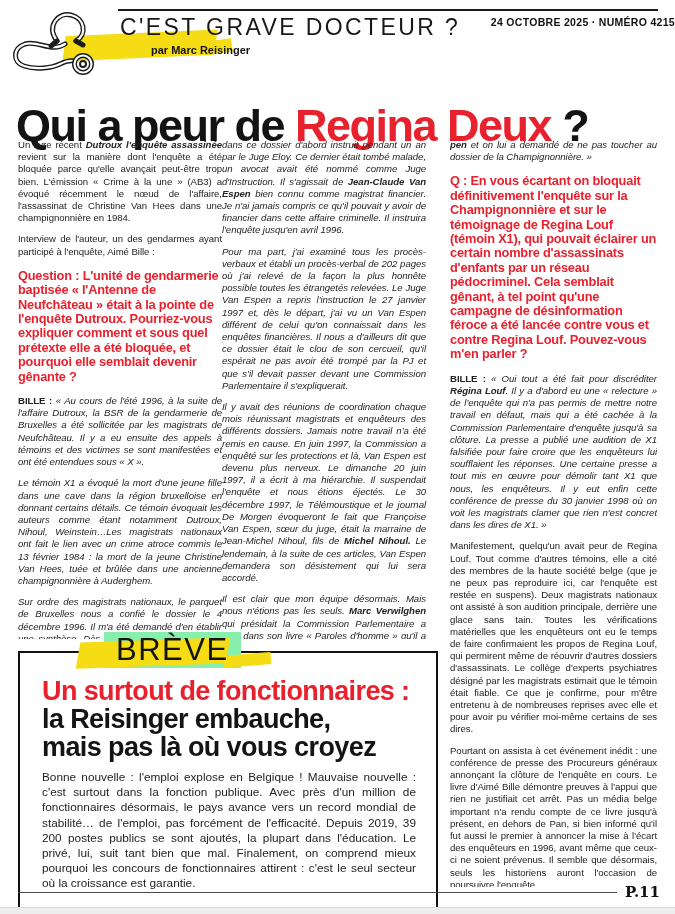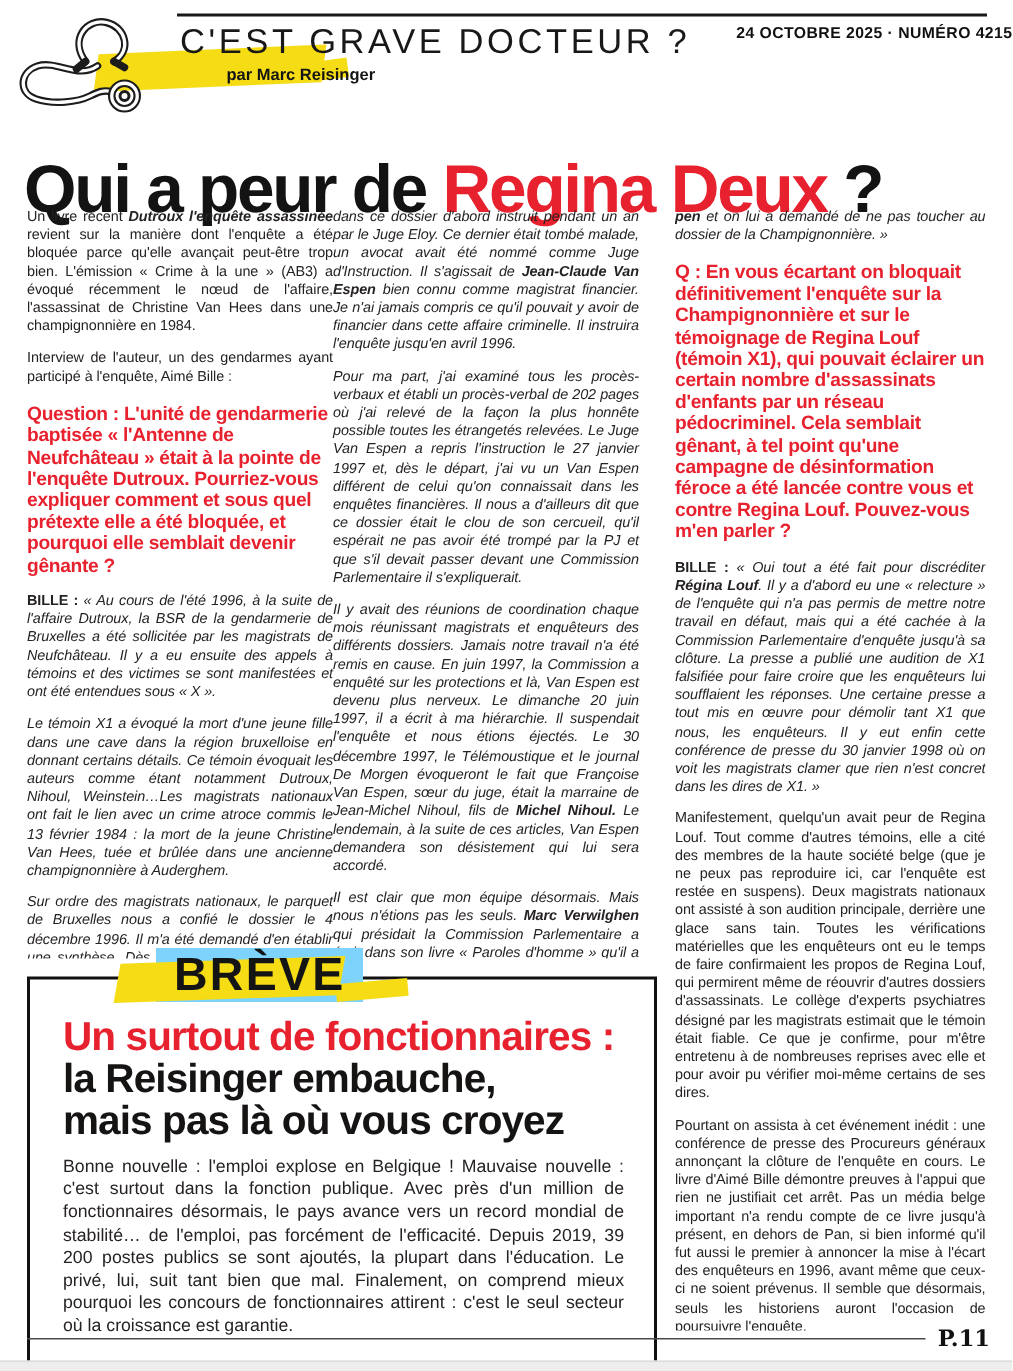--- a/index.html
+++ b/index.html
@@ -35,21 +35,21 @@
   .two-cols .col{width:204px;}
   .col3{width:207px;height:748px;overflow:hidden;}
   .para{margin:0 0 9px;font-size:9.6px;line-height:12.2px;text-align:justify;
     hyphens:auto;-webkit-hyphens:auto;letter-spacing:-.05px;}
   .para .b{font-weight:bold;}
   .para .i{font-style:italic;}
   .para.q{color:var(--red);font-weight:bold;font-size:12.8px;line-height:14.4px;
     text-align:left;letter-spacing:-.2px;margin:11px 0;}
   
   .breve{position:relative;margin-top:12px;border:2.5px solid #111;padding:24px 20px 13px 22px;background:#fff;}
-  .breve-label-wrap{position:absolute;top:-21px;left:84px;padding:0 12px;background:#7dd3fc;font-weight:bold;}
+  .breve-label-wrap{position:absolute;top:-21px;left:84px;padding:0 12px;background:#86efac;}
   .breve-swoosh{position:absolute;left:-26px;top:8px;width:150px;height:26px;background:var(--yellow);
     transform:rotate(-2deg) skewX(-12deg);}
   .breve-swoosh2{position:absolute;right:-30px;top:22px;width:48px;height:12px;background:var(--yellow);transform:rotate(-5deg);}
   .breve-label{position:relative;font-size:31px;letter-spacing:1.5px;color:#141414;}
   .breve-title{font-size:27px;line-height:28px;font-weight:bold;letter-spacing:-.6px;color:#161313;}
   .breve-title .red{color:var(--red);}
   .breve-body{margin-top:9px;font-size:11.8px;line-height:15.2px;text-align:justify;hyphens:auto;}
   
   .footer{position:absolute;left:18px;right:15px;bottom:13px;display:flex;align-items:baseline;gap:8px;}
   .footer-rule{flex:1;border-top:1.5px solid #4a4a4a;transform:translateY(-4px);}

